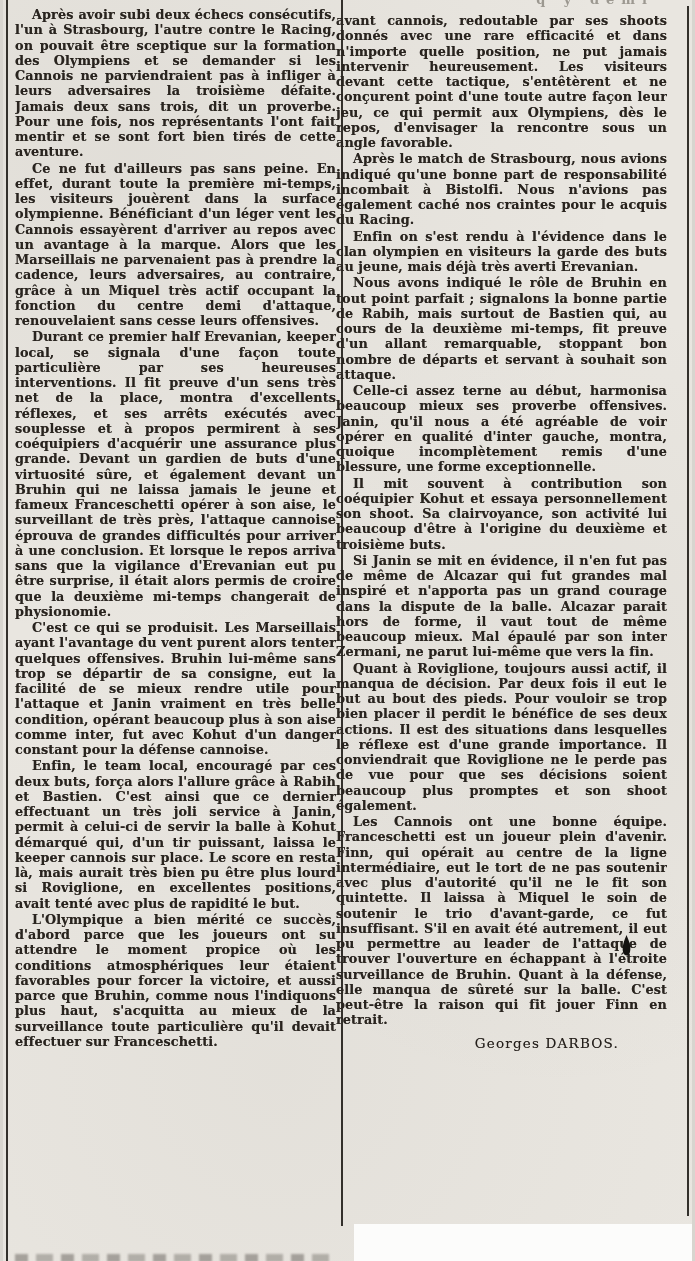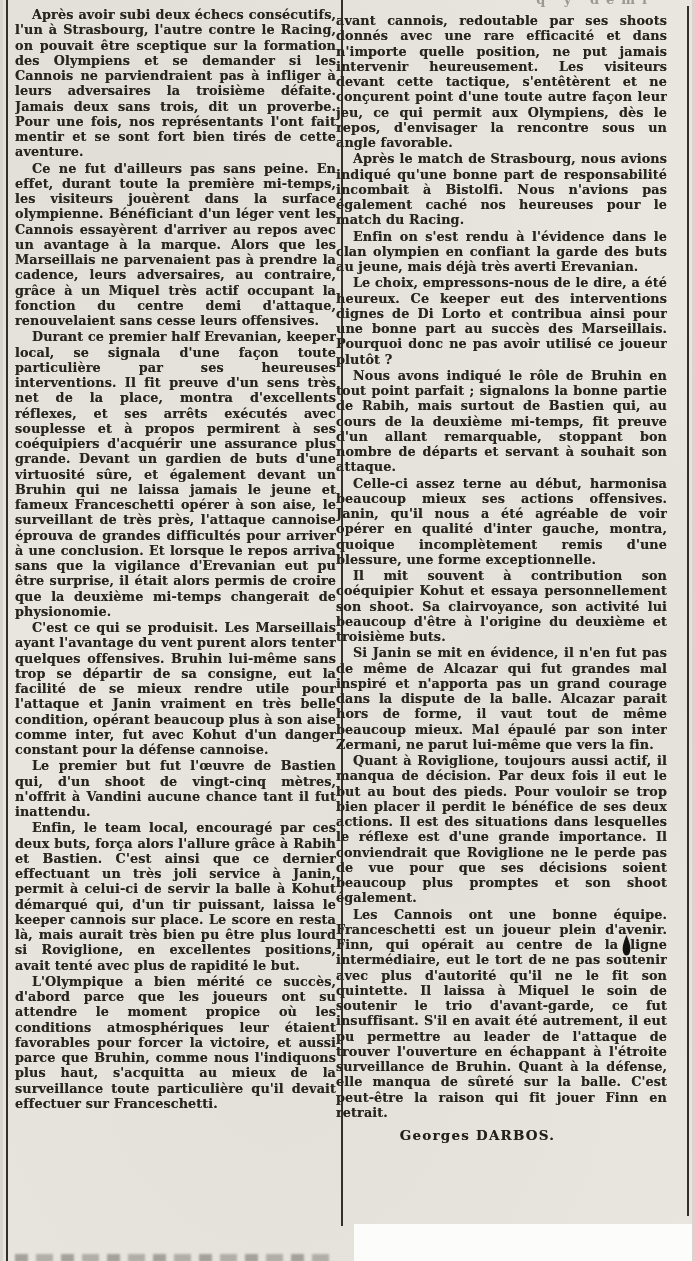--- a/index.html
+++ b/index.html
@@ -36,24 +36,24 @@
     font-weight:700;
     letter-spacing:0.1px;
     color:#29241f;
     text-shadow:0 0 0.6px rgba(41,36,31,0.55);
   }
   .para{text-indent:17px;}
   .para.cont{text-indent:0;}
   .signature{
     margin-top:7px;
     padding-right:48px;
-    text-align:center;
+    text-align:right;
     font-size:13.5px;
     line-height:16px;
-    font-weight:700;
+    font-weight:400;
     letter-spacing:1.2px;
     color:#241f1b;
     text-shadow:0 0 0.6px rgba(41,36,31,0.55);
   }
   .top-fragment{
     position:absolute;
     top:-8px;right:38px;
     font-size:13px;font-weight:700;
     letter-spacing:7px;
     color:#8f8b83;
@@ -89,32 +89,30 @@
   <div class="rule rule-mid"></div>
   <div class="rule rule-right"></div>
 
   <span class="top-fragment">q y demi</span>
 
   <div class="column col-left" lang="fr">
       <p class="para">Après avoir subi deux échecs consécutifs, l'un à Strasbourg, l'autre contre le Racing, on pouvait être sceptique sur la formation des Olympiens et se demander si les Cannois ne parviendraient pas à infliger à leurs adversaires la troisième défaite. Jamais deux sans trois, dit un proverbe. Pour une fois, nos représentants l'ont fait mentir et se sont fort bien tirés de cette aventure.</p>
       <p class="para">Ce ne fut d'ailleurs pas sans peine. En effet, durant toute la première mi-temps, les visiteurs jouèrent dans la surface olympienne. Bénéficiant d'un léger vent les Cannois essayèrent d'arriver au repos avec un avantage à la marque. Alors que les Marseillais ne parvenaient pas à prendre la cadence, leurs adversaires, au contraire, grâce à un Miquel très actif occupant la fonction du centre demi d'attaque, renouvelaient sans cesse leurs offensives.</p>
       <p class="para">Durant ce premier half Erevanian, keeper local, se signala d'une façon toute particulière par ses heureuses interventions. Il fit preuve d'un sens très net de la place, montra d'excellents réflexes, et ses arrêts exécutés avec souplesse et à propos permirent à ses coéquipiers d'acquérir une assurance plus grande. Devant un gardien de buts d'une virtuosité sûre, et également devant un Bruhin qui ne laissa jamais le jeune et fameux Franceschetti opérer à son aise, le surveillant de très près, l'attaque cannoise éprouva de grandes difficultés pour arriver à une conclusion. Et lorsque le repos arriva sans que la vigilance d'Erevanian eut pu être surprise, il était alors permis de croire que la deuxième mi-temps changerait de physionomie.</p>
       <p class="para">C'est ce qui se produisit. Les Marseillais ayant l'avantage du vent purent alors tenter quelques offensives. Bruhin lui-même sans trop se départir de sa consigne, eut la facilité de se mieux rendre utile pour l'attaque et Janin vraiment en très belle condition, opérant beaucoup plus à son aise comme inter, fut avec Kohut d'un danger constant pour la défense cannoise.</p>
-      <p class="para">Le premier but fut l'œuvre de Bastien qui, d'un shoot de vingt-cinq mètres, n'offrit à Vandini aucune chance tant il fut inattendu.</p>
       <p class="para">Enfin, le team local, encouragé par ces deux buts, força alors l'allure grâce à Rabih et Bastien. C'est ainsi que ce dernier effectuant un très joli service à Janin, permit à celui-ci de servir la balle à Kohut démarqué qui, d'un tir puissant, laissa le keeper cannois sur place. Le score en resta là, mais aurait très bien pu être plus lourd si Roviglione, en excellentes positions, avait tenté avec plus de rapidité le but.</p>
       <p class="para">L'Olympique a bien mérité ce succès, d'abord parce que les joueurs ont su attendre le moment propice où les conditions atmosphériques leur étaient favorables pour forcer la victoire, et aussi parce que Bruhin, comme nous l'indiquons plus haut, s'acquitta au mieux de la surveillance toute particulière qu'il devait effectuer sur Franceschetti.</p>
     </div>
 
   <div class="column col-right" lang="fr">
   <p class="para cont">avant cannois, redoutable par ses shoots donnés avec une rare efficacité et dans n'importe quelle position, ne put jamais intervenir heureusement. Les visiteurs devant cette tactique, s'entêtèrent et ne conçurent point d'une toute autre façon leur jeu, ce qui permit aux Olympiens, dès le repos, d'envisager la rencontre sous un angle favorable.</p>
-      <p class="para">Après le match de Strasbourg, nous avions indiqué qu'une bonne part de responsabilité incombait à Bistolfi. Nous n'avions pas également caché nos heureuses pour le match du Racing.</p>
-      <p class="para">Enfin on s'est rendu à l'évidence dans le clan olympien en confiant la garde des buts au jeune, mais déjà très averti Erevanian.</p>
-      <p class="para">Le choix, empressons-nous de le dire, a été heureux. Ce keeper eut des interventions dignes de Di Lorto et contribua ainsi pour une bonne part au succès des Marseillais. Pourquoi donc ne pas avoir utilisé ce joueur plutôt ?</p>
+      <p class="para">Après le match de Strasbourg, nous avions indiqué qu'une bonne part de responsabilité incombait à Bistolfi. Nous n'avions pas également caché nos craintes pour le acquis du Racing.</p>
+      <p class="para">Enfin on s'est rendu à l'évidence dans le clan olympien en visiteurs la garde des buts au jeune, mais déjà très averti Erevanian.</p>
       <p class="para">Nous avons indiqué le rôle de Bruhin en tout point parfait ; signalons la bonne partie de Rabih, mais surtout de Bastien qui, au cours de la deuxième mi-temps, fit preuve d'un allant remarquable, stoppant bon nombre de départs et servant à souhait son attaque.</p>
-      <p class="para">Celle-ci assez terne au début, harmonisa beaucoup mieux ses actions offensives. Janin, qu'il nous a été agréable de voir opérer en qualité d'inter gauche, montra, quoique incomplètement remis d'une blessure, une forme exceptionnelle.</p>
+      <p class="para">Celle-ci assez terne au début, harmonisa beaucoup mieux ses proverbe offensives. Janin, qu'il nous a été agréable de voir opérer en qualité d'inter gauche, montra, quoique incomplètement remis d'une blessure, une forme exceptionnelle.</p>
       <p class="para">Il mit souvent à contribution son coéquipier Kohut et essaya personnellement son shoot. Sa clairvoyance, son activité lui beaucoup d'être à l'origine du deuxième et troisième buts.</p>
       <p class="para">Si Janin se mit en évidence, il n'en fut pas de même de Alcazar qui fut grandes mal inspiré et n'apporta pas un grand courage dans la dispute de la balle. Alcazar parait hors de forme, il vaut tout de même beaucoup mieux. Mal épaulé par son inter Zermani, ne parut lui-même que vers la fin.</p>
       <p class="para">Quant à Roviglione, toujours aussi actif, il manqua de décision. Par deux fois il eut le but au bout des pieds. Pour vouloir se trop bien placer il perdit le bénéfice de ses deux actions. Il est des situations dans lesquelles le réflexe est d'une grande importance. Il conviendrait que Roviglione ne le perde pas de vue pour que ses décisions soient beaucoup plus promptes et son shoot également.</p>
       <p class="para">Les Cannois ont une bonne équipe. Franceschetti est un joueur plein d'avenir. Finn, qui opérait au centre de la ligne intermédiaire, eut le tort de ne pas soutenir avec plus d'autorité qu'il ne le fit son quintette. Il laissa à Miquel le soin de soutenir le trio d'avant-garde, ce fut insuffisant. S'il en avait été autrement, il eut pu permettre au leader de l'attaque de trouver l'ouverture en échappant à l'étroite surveillance de Bruhin. Quant à la défense, elle manqua de sûreté sur la balle. C'est peut-être la raison qui fit jouer Finn en retrait.</p>
       <div class="signature">Georges DARBOS.</div>
     </div>
 
   <div class="bottom-smudge"></div>
   <div class="white-patch"></div>
 

